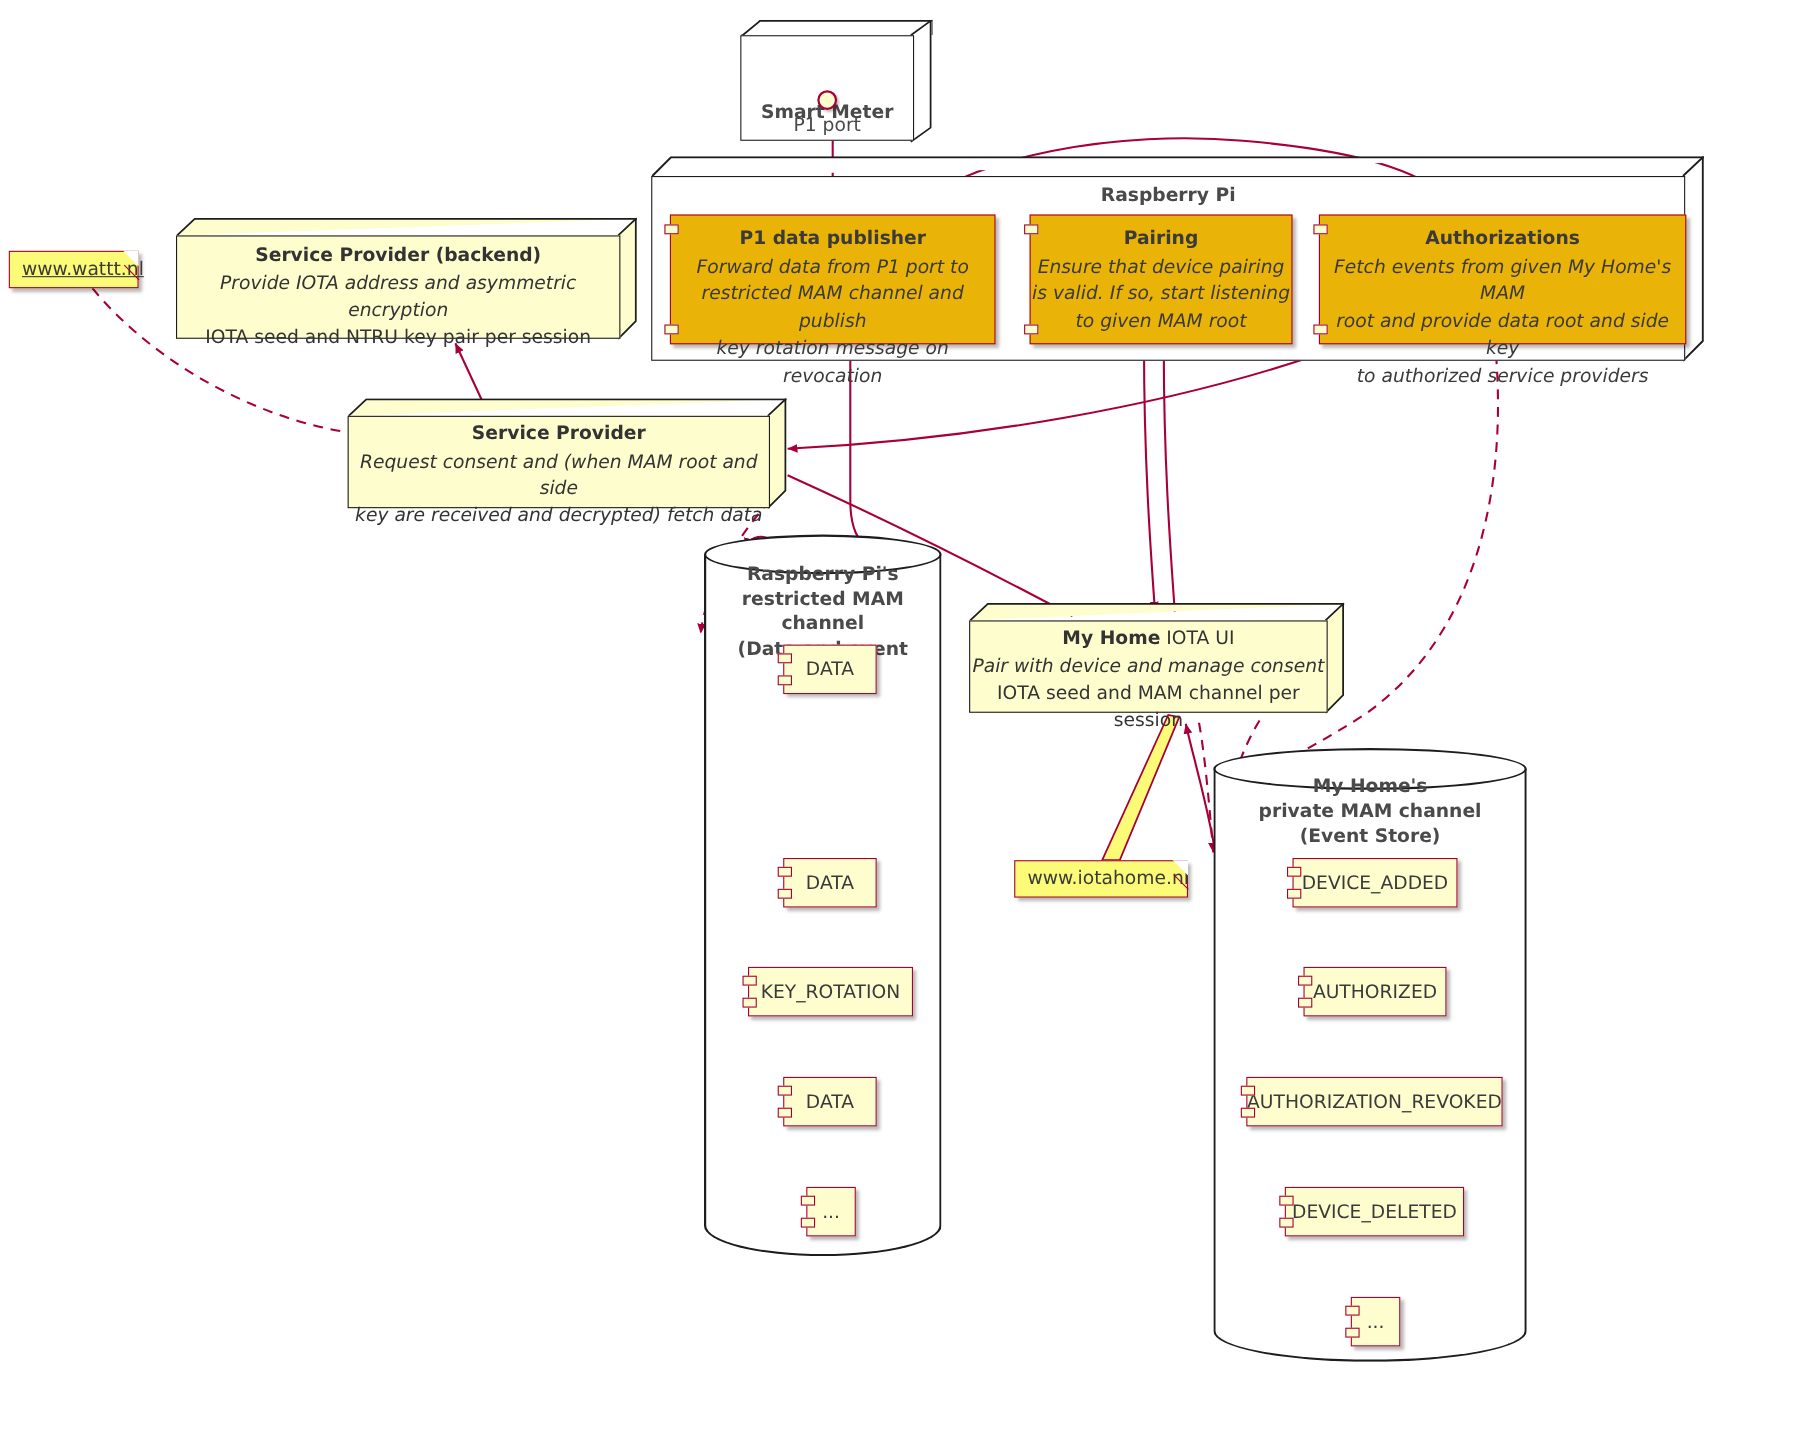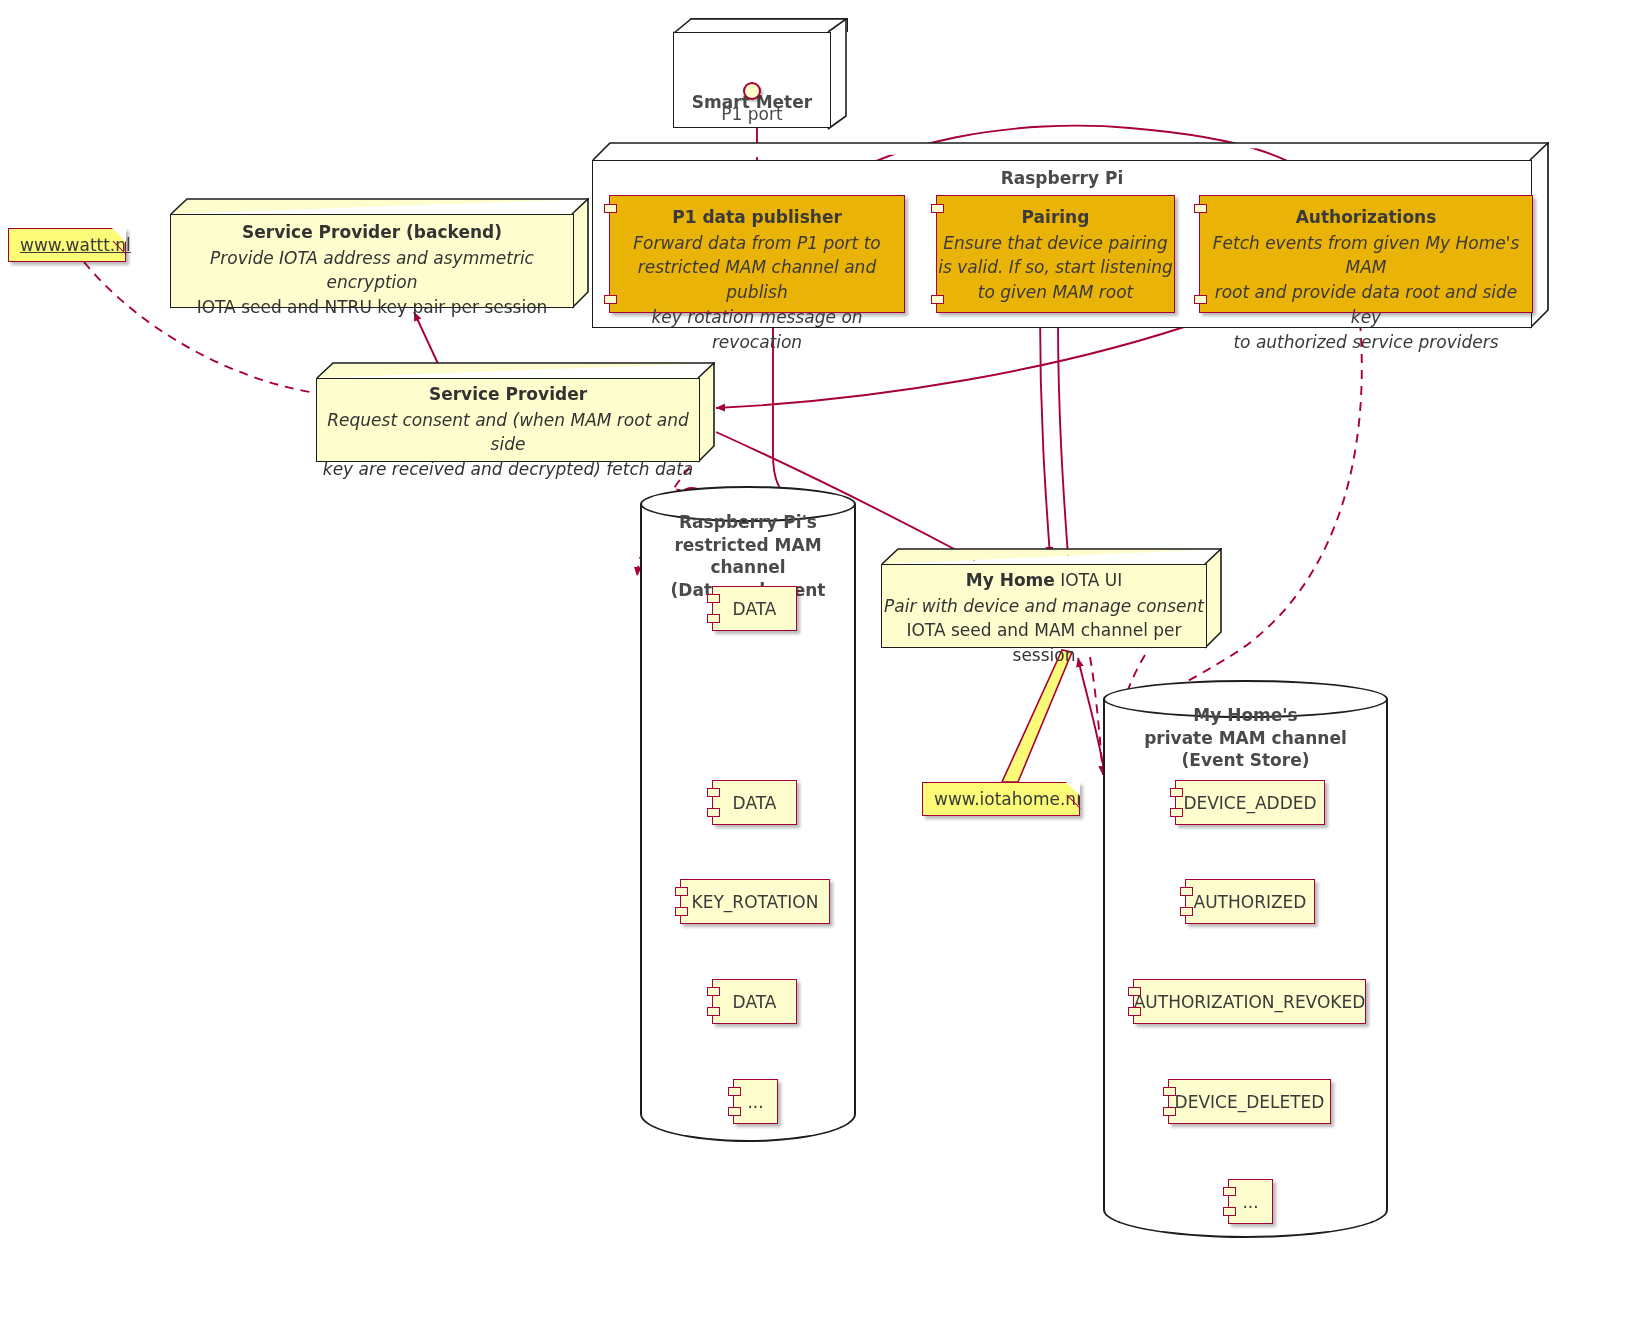--- a/index.html
+++ b/index.html
@@ -311,21 +311,21 @@
 
   <div class="compbox" style="left:1199px; top:195px; width:334px; height:118px; padding-top:9px;">
     <span class="tab t1"></span>
     <span class="tab t2"></span>
     <div class="comp-title">Authorizations</div>
     <div class="comp-italic">Fetch events from given My Home's MAM</div>
     <div class="comp-italic">root and provide data root and side key</div>
     <div class="comp-italic">to authorized service providers</div>
   </div>
 
-  <div class="node3d" style="left:160px; top:198px; width:420px; height:110px;margin-left:10px;">
+  <div class="node3d" style="left:160px; top:198px; width:420px; height:110px;">
     <div style="position:absolute; left:0; top:0; width:420px; height:16px;">
       <svg width="420" height="18" style="position:absolute; left:0; top:0;">
         <path d="M1,16 L17,1 L419,1" fill="#fdfdce" stroke="#1d1d1d" stroke-width="1.6"></path>
       </svg>
     </div>
     <svg width="20" height="112" style="position:absolute; right:-1px; top:0;">
       <path d="M1,16 L17,1 L17,94 L1,110" fill="#fdfdce" stroke="#1d1d1d" stroke-width="1.6"></path>
     </svg>
     <div class="face" style="top:16px; width:404px; height:94px; background:#fdfdce;"></div>
     <div style="position:absolute; left:0px; top:22px; width:404px; text-align:center;">

